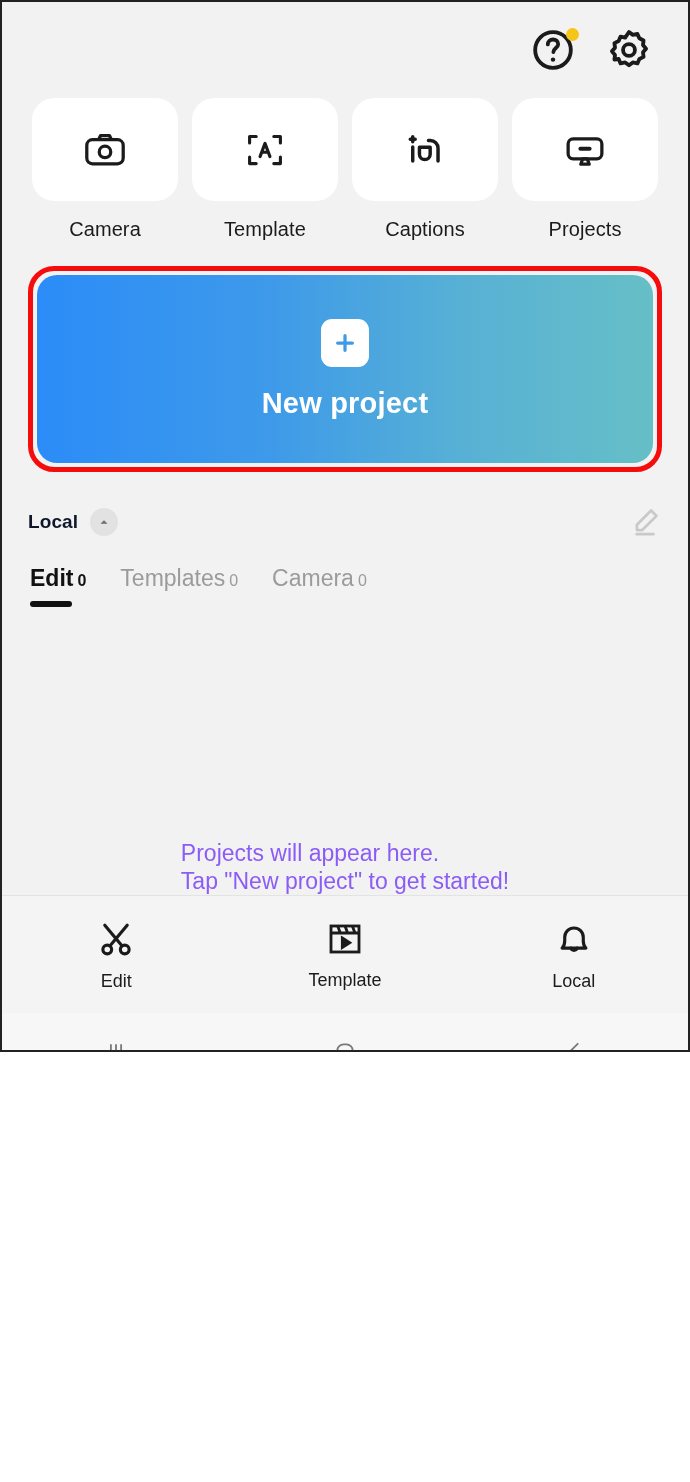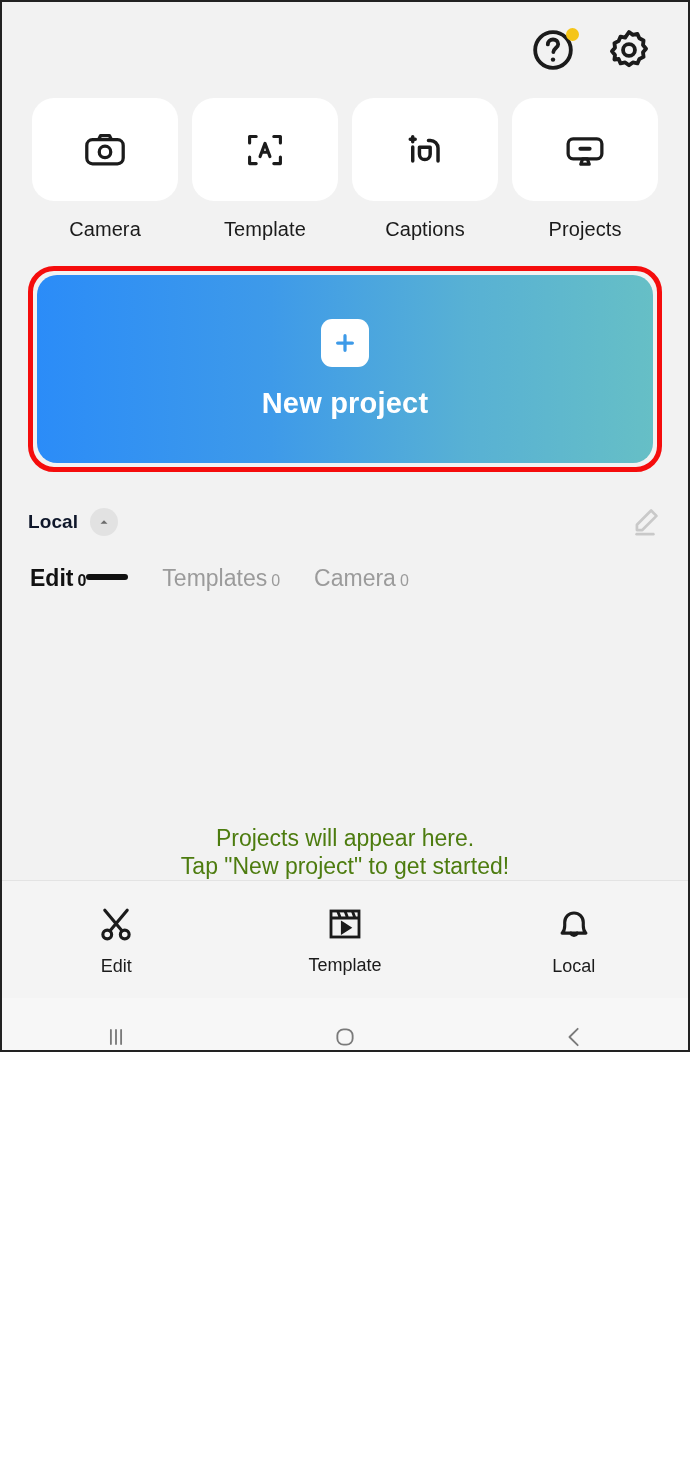--- a/index.html
+++ b/index.html
@@ -98,40 +98,40 @@
   }
   .spacer { flex:1; }
   .pencil { width:34px; height:34px; display:block; }
 
   
   .tabs {
     display:flex; align-items:flex-start; gap:34px;
     padding:26px 28px 0 28px;
     flex:none;
   }
-  .tab { display:flex; align-items:flex-start; }
+  .tab { display:flex; flex-direction:column; align-items:flex-start; }
   .tab-text { font-size:23px; color:#9b9b9b; white-space:nowrap; }
   .tab-text .cnt { font-size:16px; margin-left:4px; }
   .tab.active .tab-text { color:#111111; font-weight:bold; }
   .tab.active .cnt { font-weight:bold; }
   .underline {
     margin-top:9px; width:42px; height:6px; border-radius:3px;
     background:#111111;
   }
 
   
   .content {
     flex:1;
     display:flex; align-items:flex-start; justify-content:center;
     padding-top:232px;
   }
   .empty {
-    text-align:center;
+    text-align:left;
     font-size:23px; line-height:1.22;
-    color:#4d7c0f;
+    color:#8b5cf6;
   }
 
   
   .bottomnav {
     height:118px;
     border-top:1px solid #e3e3e3;
     background:#f4f4f4;
     display:flex; align-items:center;
     flex:none;
   }

